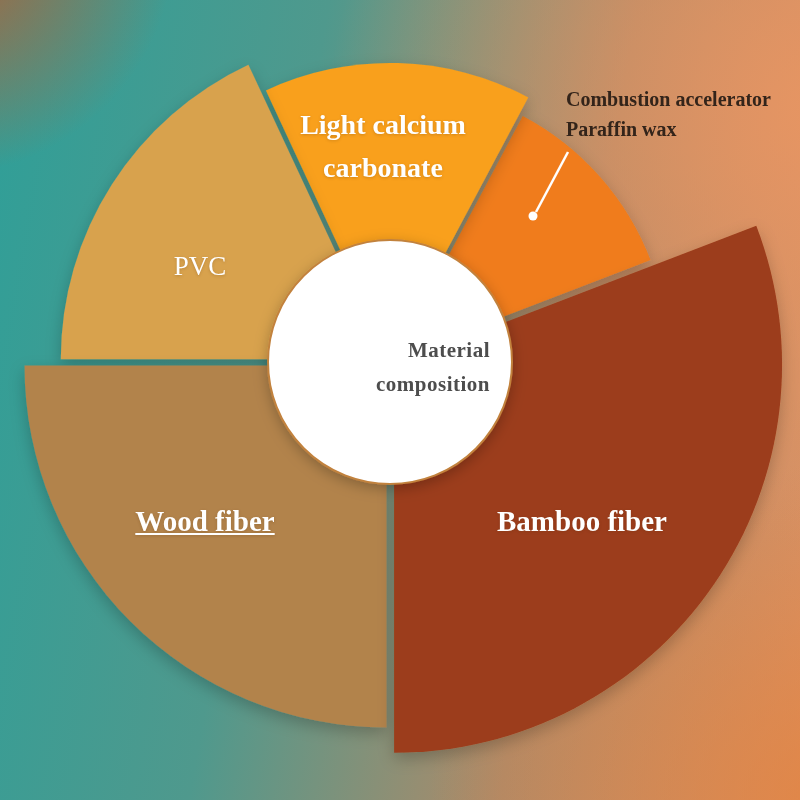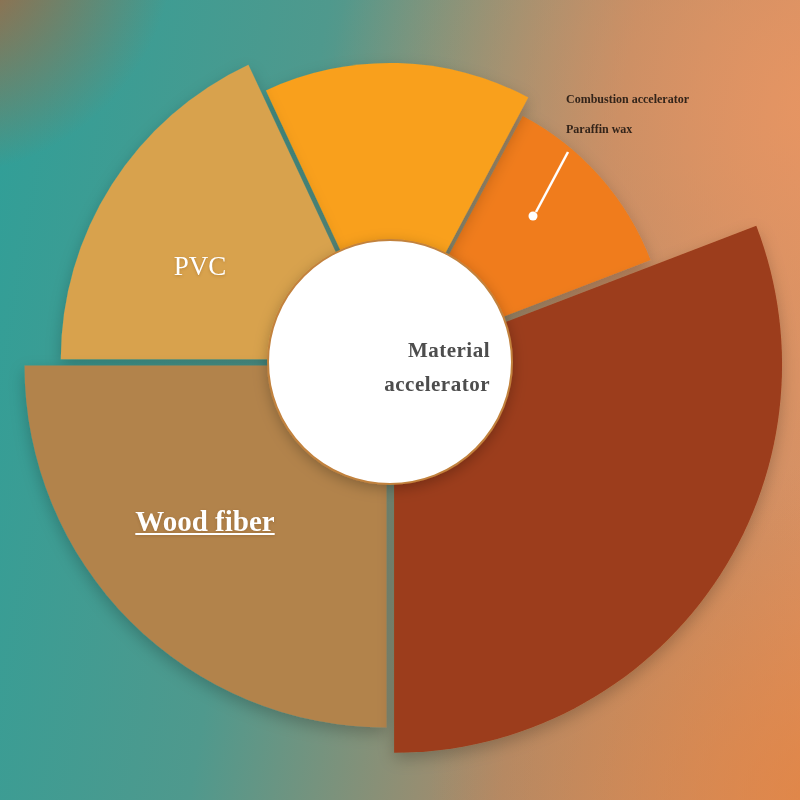--- a/index.html
+++ b/index.html
@@ -56,21 +56,21 @@
     font-size: 21px;
     font-weight: 700;
     letter-spacing: 0.5px;
     line-height: 34px;
     text-shadow: none;
   }
   .annotation {
     position: absolute;
     left: 566px; top: 84px; width: 220px;
     color: #33241a;
-    font-size: 12px;
+    font-size: 20px;
     font-weight: 700;
     line-height: 30px;
     text-align: left;
   }
   .annotation .ann-line { white-space: nowrap; }
 </style>
 </head>
 <body>
 
 <div class="stage">
@@ -92,29 +92,31 @@
         <path d="M 386.5 365.5 L 24.5 365.5 A 362 362 0 0 0 386.5 727.5 Z" fill="#b2834c" filter="url(#sliceShadow)"></path>
         <path d="M 394.1 364.8 L 394.1 752.8 A 388 388 0 0 0 756.3 225.8 Z" fill="#9c3d1b" filter="url(#sliceShadow)"></path>
       </g>
 
     <circle cx="390" cy="362" r="122" fill="#ffffff" stroke="#c2823e" stroke-width="2" filter="url(#circleShadow)"></circle>
 
     <line x1="568" y1="152" x2="536" y2="212" stroke="#ffffff" stroke-width="2.5"></line>
     <circle cx="533" cy="216" r="4.5" fill="#ffffff"></circle>
   </svg>
 
+  <div class="lbl lbl-calcium">Light calcium carbonate</div>
 
   <div class="lbl lbl-pvc">PVC</div>
 
   <div class="lbl lbl-wood">Wood fiber</div>
 
+  <div class="lbl lbl-bamboo">Bamboo fiber</div>
 
   <div class="center-label">
     <div>Material</div>
-    <div>accelerator</div>
+    <div>composition</div>
   </div>
 
   <div class="annotation">
     <div class="ann-line">Combustion accelerator</div>
     <div class="ann-line">Paraffin wax</div>
   </div>
 
 </div>
 
 </body></html>

